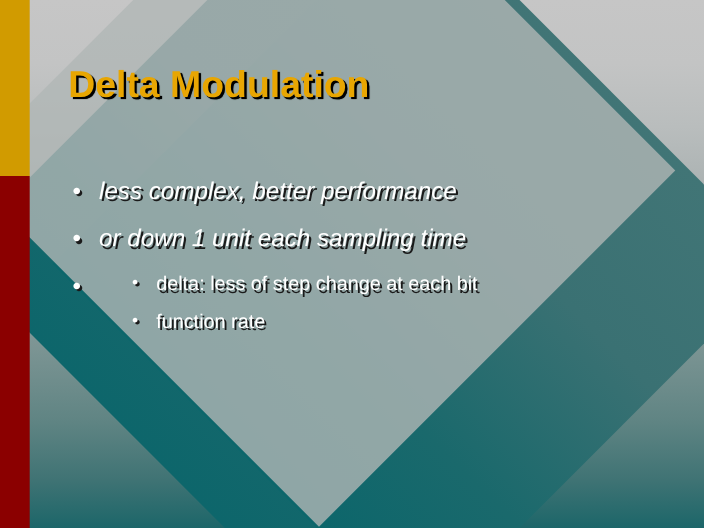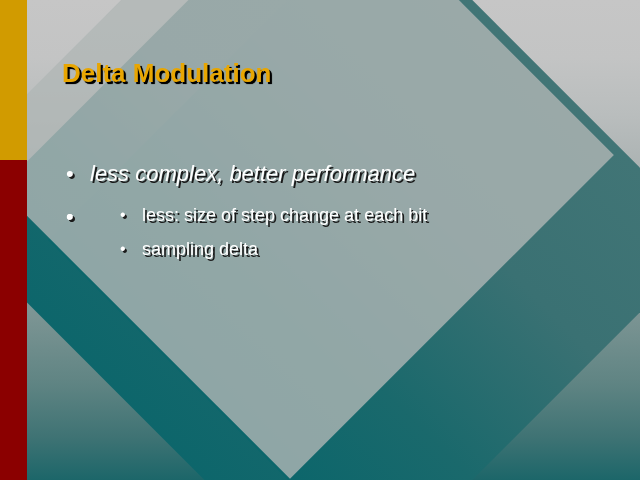--- a/index.html
+++ b/index.html
@@ -115,21 +115,21 @@
     left: 0;
     top: 0;
     width: 640px;
     height: 480px;
   }
 
   .slide-title {
     position: absolute;
     left: 62px;
     top: 58px;
-    font-size: 26px;
+    font-size: 34px;
     font-weight: bold;
     color: #e8a602;
     letter-spacing: 0px;
     white-space: nowrap;
     text-shadow:
        2px 2px 0 #000,
        2px 2px 1px #000;
   }
 
   .body-list {
@@ -213,32 +213,33 @@
 
     <ul class="body-list">
 
       <li class="bullet-l1">
         <span class="dot">•</span>
         <span class="text-line">less complex, better performance</span>
       </li>
 
       <li class="bullet-l1">
         <span class="dot">•</span>
+        <span class="text-line">or down 1 unit each sampling time</span>
       </li>
 
       <li class="bullet-l1">
         <span class="dot">•</span>
 
         <ul class="sub-list">
           <li class="bullet-l2">
             <span class="dot">•</span>
-            <span>less: size of step change at each bit</span>
+            <span>delta: less of step change at each bit</span>
           </li>
           <li class="bullet-l2">
             <span class="dot">•</span>
-            <span>sampling delta</span>
+            <span>function rate</span>
           </li>
         </ul>
       </li>
 
     </ul>
   </div>
 </div>
 
 </body></html>

